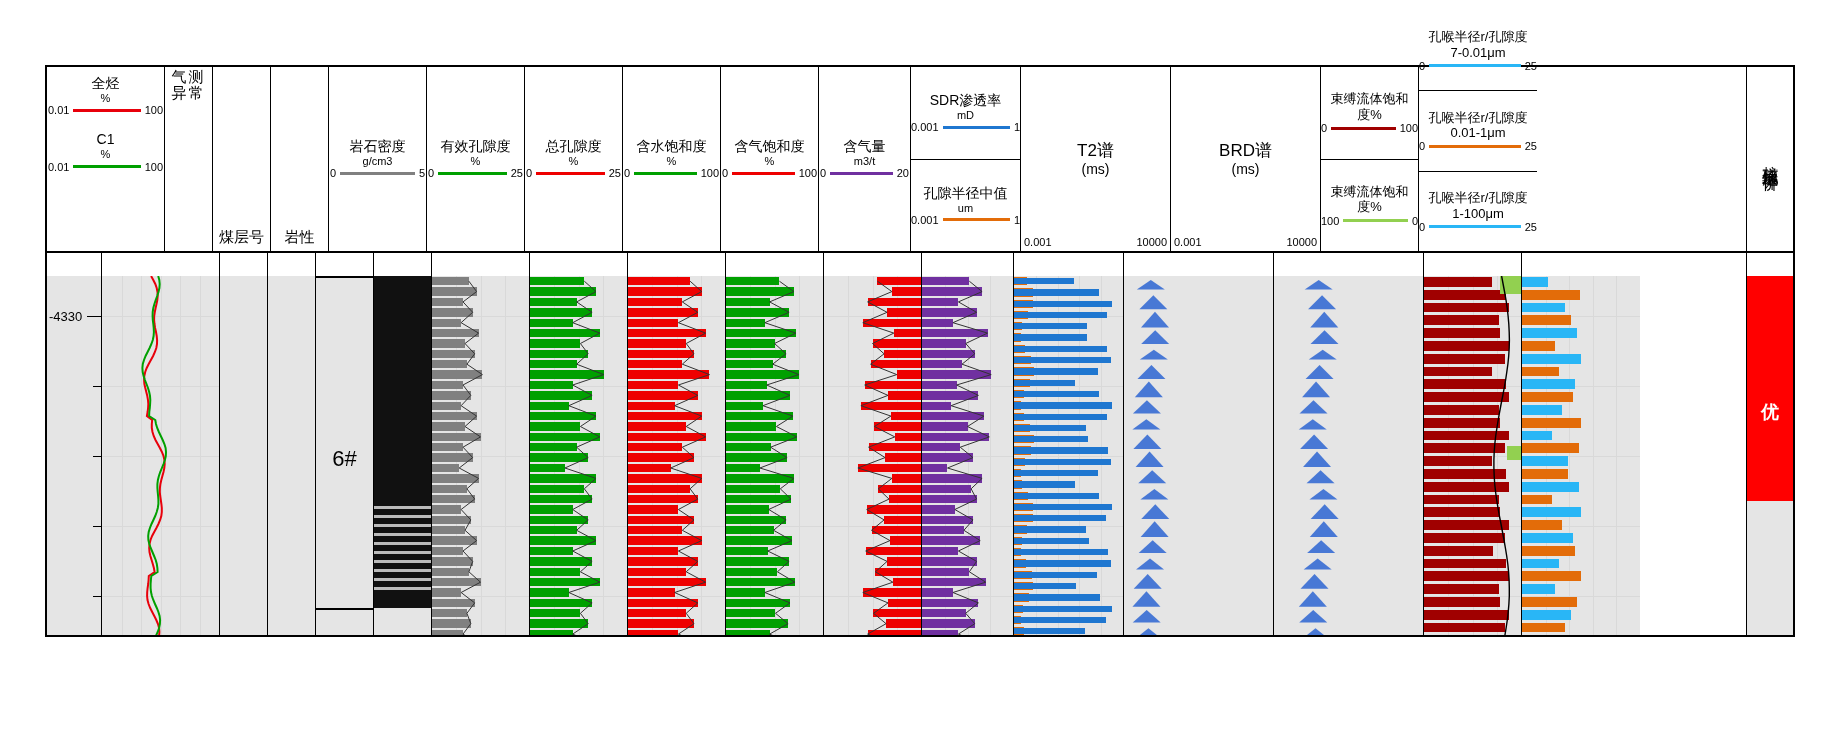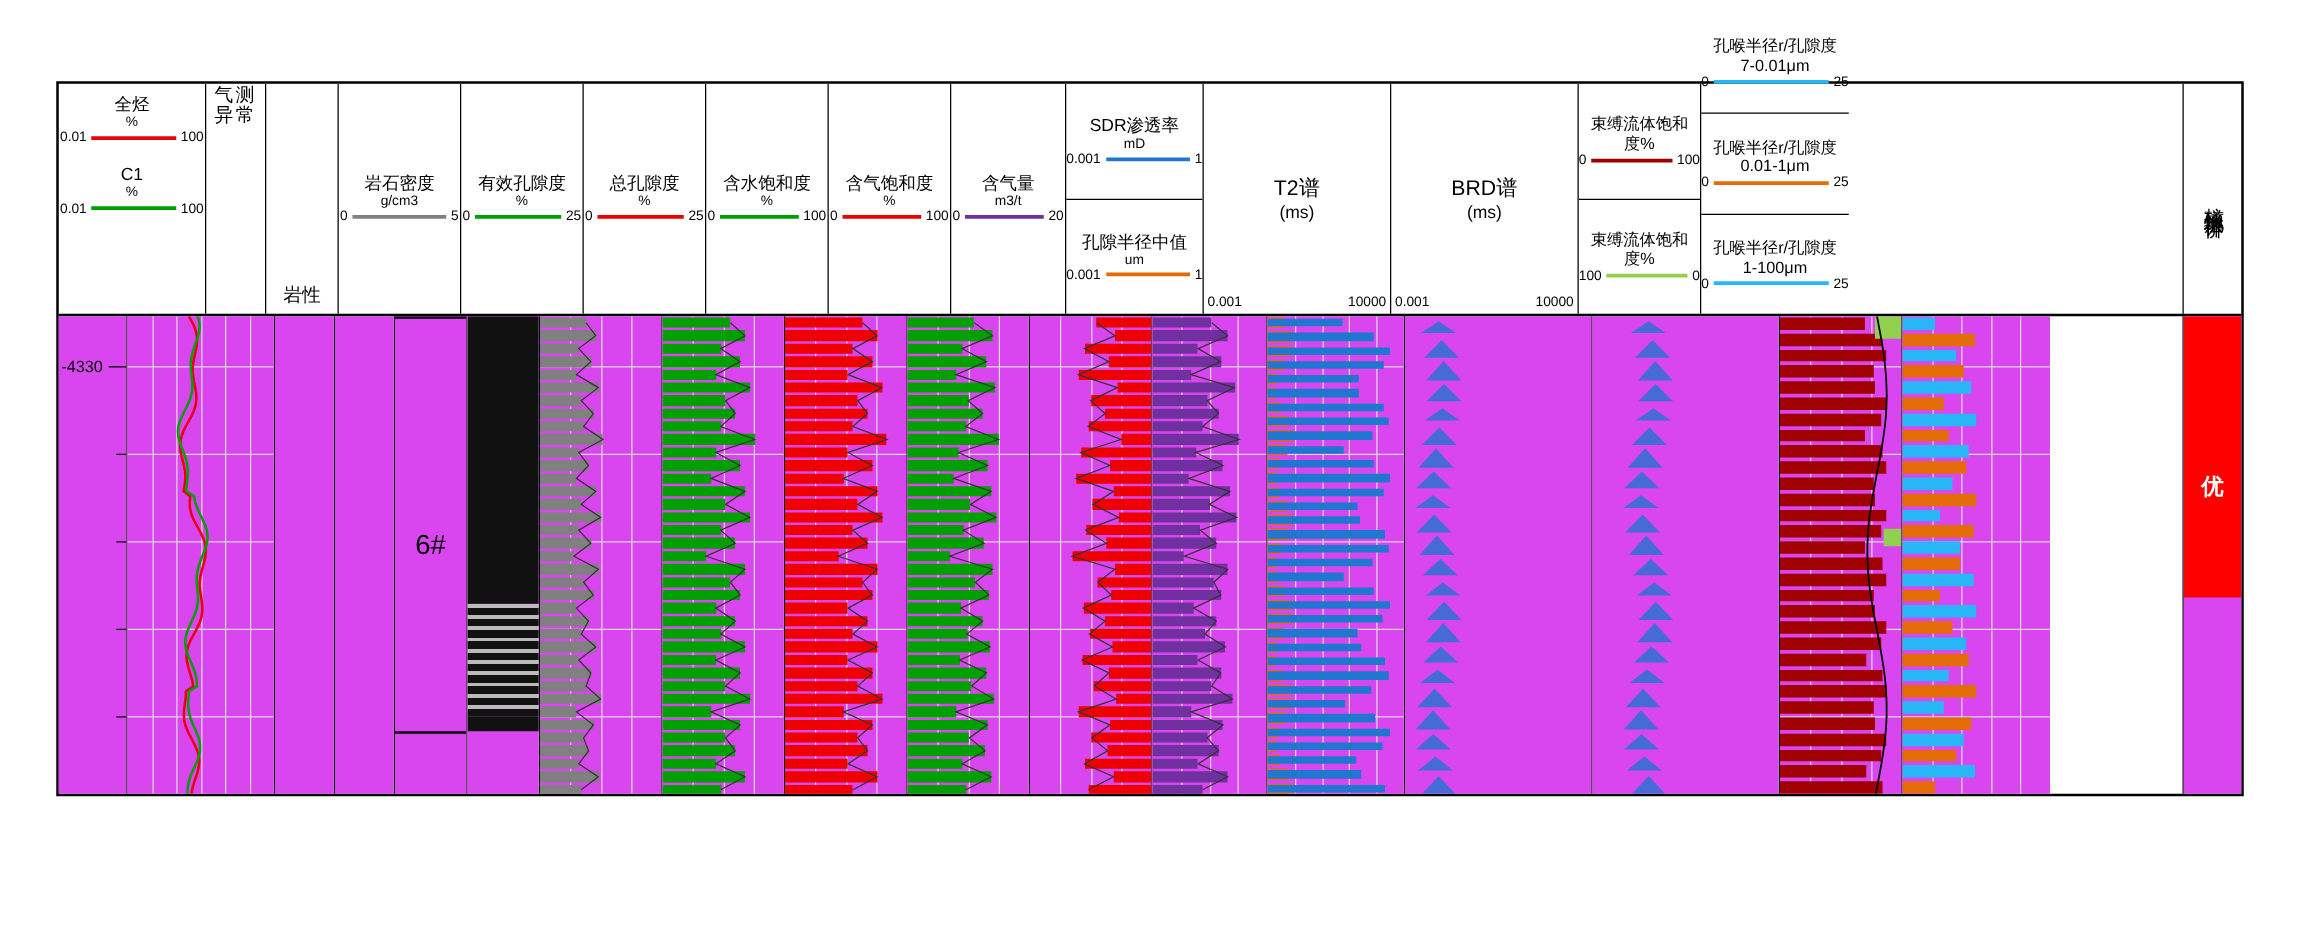--- a/index.html
+++ b/index.html
@@ -87,22 +87,23 @@
   .sub-hdr {
     border-bottom: 1.5px solid #000;
     display: flex;
     align-items: center;
     justify-content: center;
     font-size: 16px;
   }
   .curve-track {
     position: relative;
     overflow: hidden;
-    background: #d946ef;
+    background: #e5e5e5;
     height: 100%;
+    margin-top: 23px;
   }
   .grid-v {
     position: absolute; top: 0; bottom: 0;
     width: 1px;
     background: #d9d9d9;
   }
   .grid-h {
     position: absolute; left: 0; right: 0;
     height: 1px;
     background: #d9d9d9;
@@ -177,20 +178,25 @@
         </div>
       </div>
 
       <div class="col" style="width:48px">
         <div class="hdr-cell" style="justify-content:flex-start;padding-bottom:8px">
           <span class="vert-label" style="writing-mode:horizontal-tb;font-size:15px;line-height:1.05">气测异常</span>
         </div>
       </div>
 
 
+      <div class="col" style="width:58px">
+        <div class="hdr-cell" style="justify-content:flex-end;padding-bottom:6px">
+          <span>煤层号</span>
+        </div>
+      </div>
 
       <div class="col" style="width:58px">
         <div class="hdr-cell" style="justify-content:flex-end;padding-bottom:6px">
           <span>岩性</span>
         </div>
       </div>
 
       <div class="col" style="flex:1">
         <div style="flex:1;display:flex">
 

